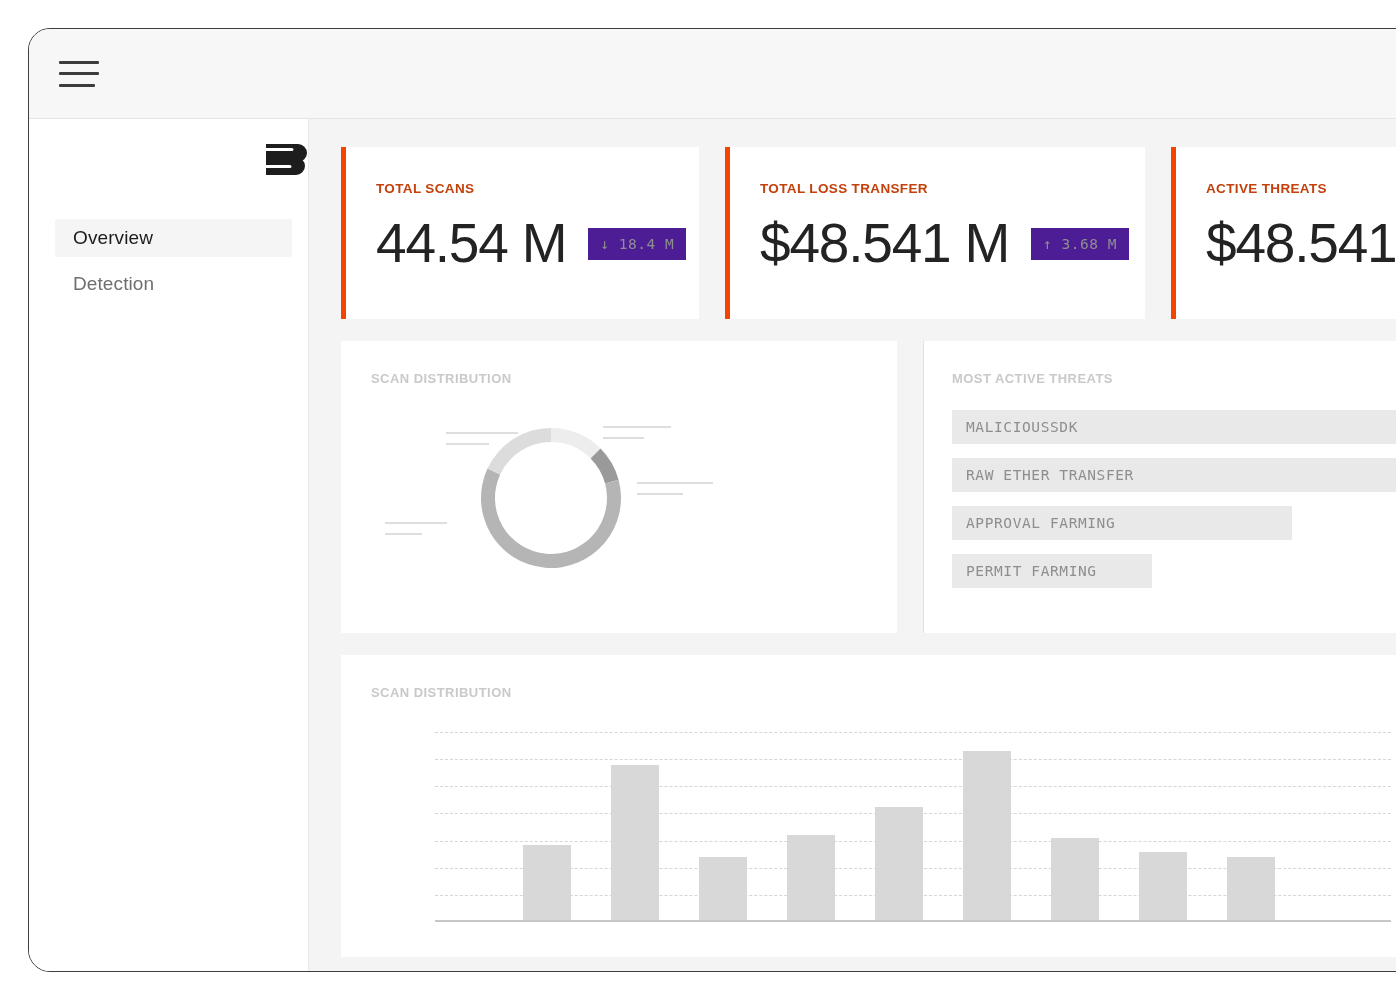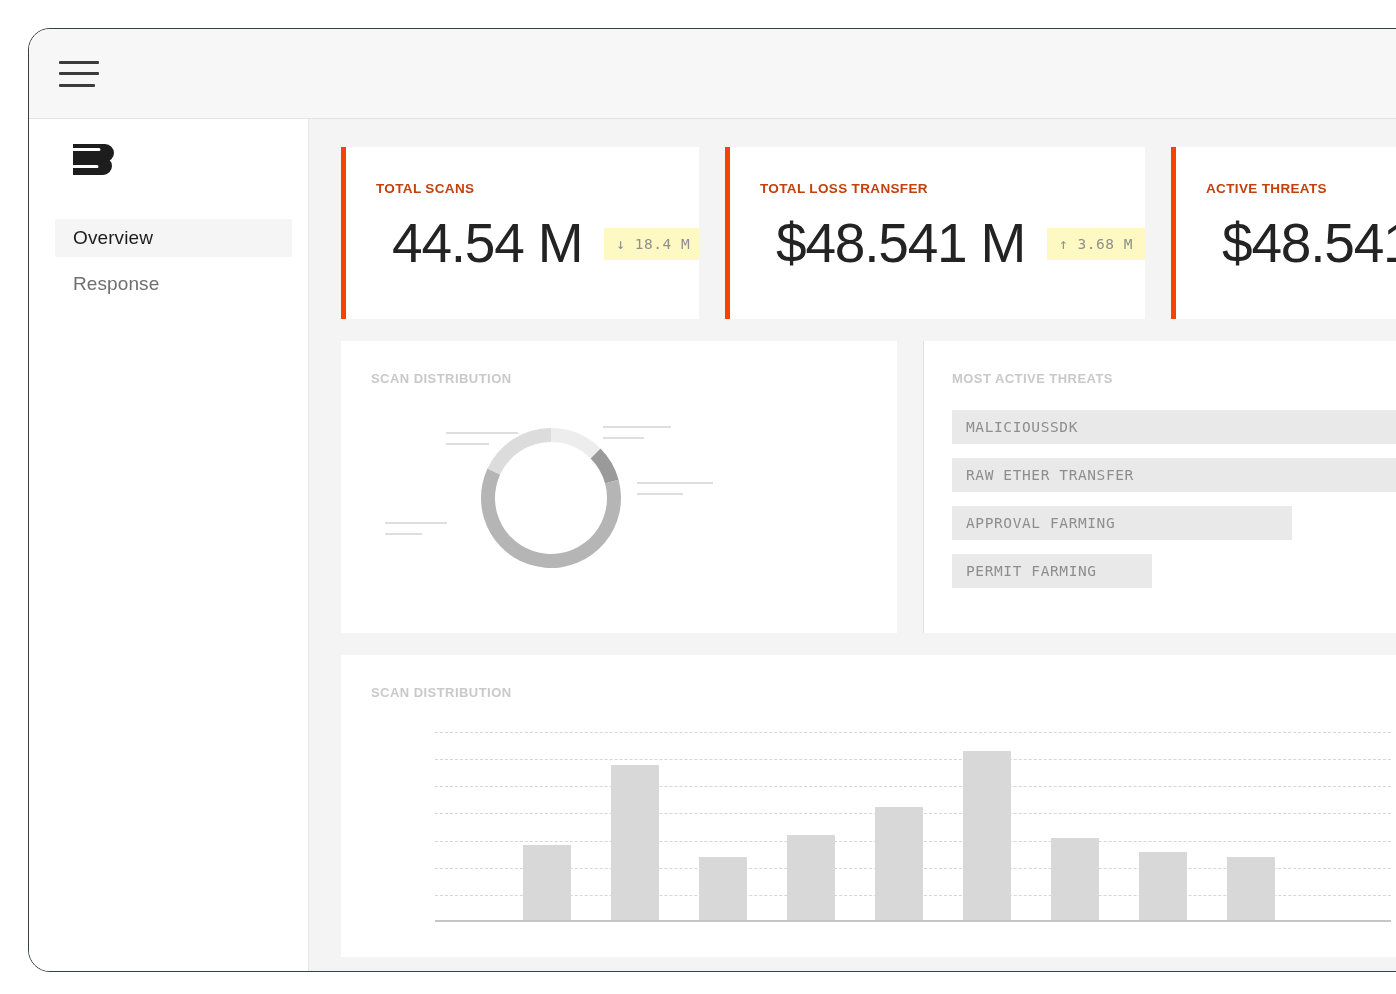--- a/index.html
+++ b/index.html
@@ -50,20 +50,21 @@
   
   #body-split { display: flex; height: calc(944px - 90px); }
 
   
   #sidebar {
     width: 280px;
     flex: 0 0 280px;
     background: #ffffff;
     border-right: 1px solid #e7e7e7;
     padding-top: 22px;
+    text-align: right;
   }
   #logo-mark { margin: 0 0 34px 42px; }
   #nav { padding: 0 16px 0 26px; }
   .nav-item {
     height: 38px;
     display: flex;
     align-items: center;
     padding-left: 18px;
     font-size: 19px;
     color: #6f6f6f;
@@ -95,31 +96,31 @@
   }
   .kpi-card.wide { width: 420px; }
   .kpi-label {
     font-size: 13.5px;
     font-weight: bold;
     color: #c2410c;
     letter-spacing: .35px;
     margin-bottom: 20px;
     white-space: nowrap;
   }
-  .kpi-row-val { display: flex; align-items: center; gap: 22px; margin-left: 16px; }
+  .kpi-row-val { display: flex; align-items: center; gap: 22px; }
   .kpi-value {
     font-size: 55px;
     font-weight: 300;
     color: #232323;
     letter-spacing: -1.2px;
     white-space: nowrap;
     line-height: 1;
   }
   .kpi-delta {
-    background: #fef9c3;
+    background: #4c1d95;
     color: #8f8f8f;
     font-family: "DejaVu Sans Mono", monospace;
     font-size: 14.5px;
     padding: 8px 12px;
     white-space: nowrap;
     letter-spacing: .5px;
   }
 
   
   #mid-row { display: flex; gap: 26px; margin-top: 22px; }
@@ -203,21 +204,21 @@
           <path d="M2 3 H34 A9 9 0 0 1 34 21 H10 A0 0 0 0 0 10 21 H2 V10 H28 A1.5 1.5 0 0 0 28 7 H2 Z" fill="#1d1d1d"></path>
           <path d="M2 16 H32 A9 9 0 0 1 32 34 H2 V27 H26 A1.5 1.5 0 0 0 26 24 H2 Z" fill="#1d1d1d"></path>
         </svg>
       </div>
 
       <div id="nav">
         <div class="nav-item active">
           <span>Overview</span>
         </div>
         <div class="nav-item">
-          <span>Response</span>
+          <span>Detection</span>
         </div>
       </div>
     </div>
 
     <div id="content">
 
       <div id="kpi-row">
 
         <div class="kpi-card">
           <div class="kpi-label">TOTAL SCANS</div>

